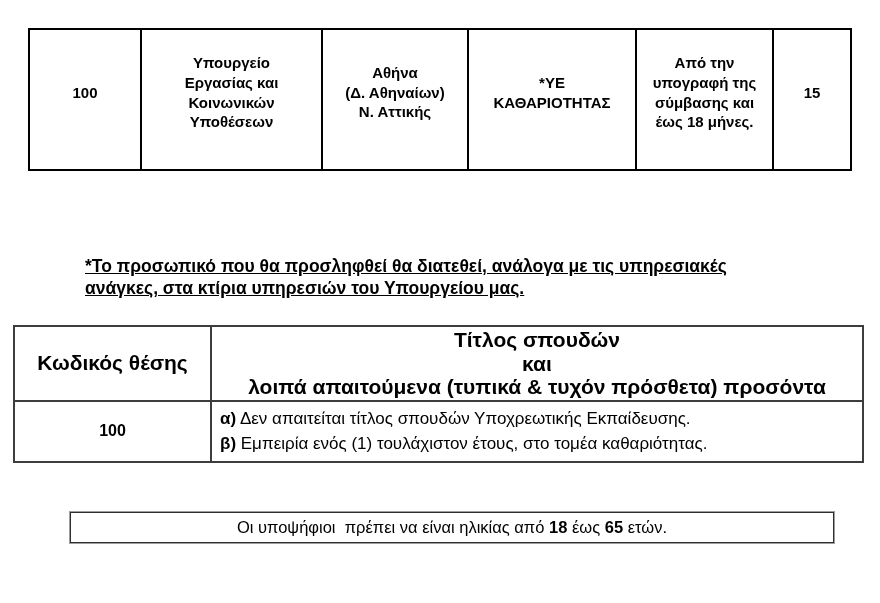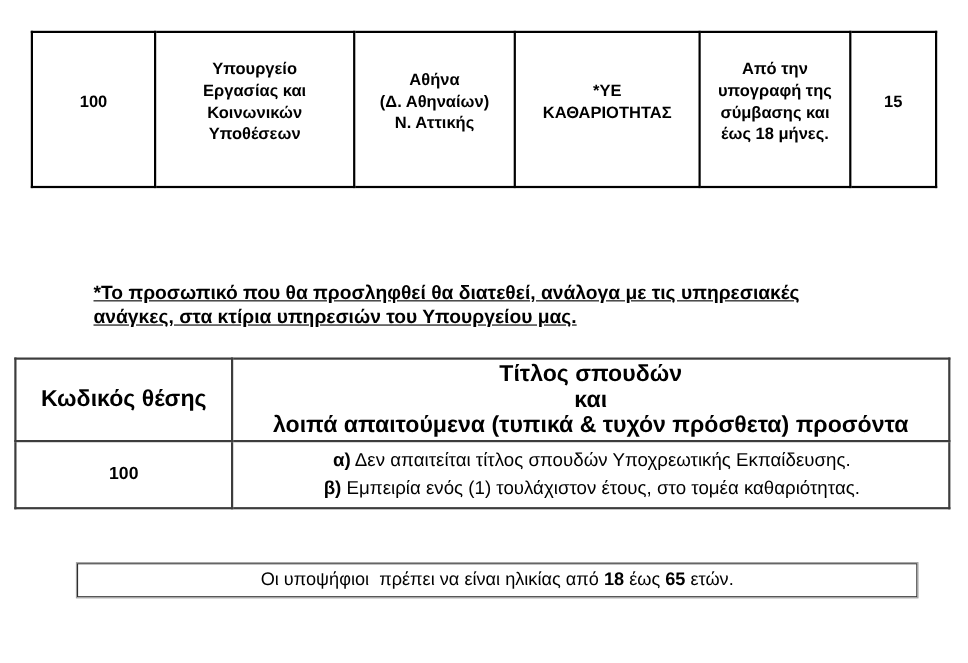--- a/index.html
+++ b/index.html
@@ -34,21 +34,21 @@
   
   .tableB { left:13px; top:325px; width:849px; }
   .tableB td { border:2px solid #3d3d3d; vertical-align:middle; }
   .tableB .title-cell { height:28px; }
   .tableB tr.head td {
     height:69px; font-weight:bold; text-align:center; font-size:21px;
   }
   .tableB td.qual-header { line-height:1.12; white-space:pre-line; }
   .tableB tr.data td { height:55px; }
   .tableB td.code-cell { text-align:center; font-weight:bold; font-size:16px; }
-  .tableB td.req-cell { text-align:center; padding:2px 6px 2px 8px; font-size:17px; }
+  .tableB td.req-cell { text-align:left; padding:2px 6px 2px 8px; font-size:17px; }
   .req-line { line-height:1.5; }
   .req-line b { font-weight:bold; }
 
   
   .agebox {
     position:absolute; left:70px; top:512px; width:762px; height:29px;
     border:1px solid #2e2e2e; outline:1px solid #9e9e9e;
     display:flex; align-items:center; justify-content:center;
     font-size:16.5px;
   }

